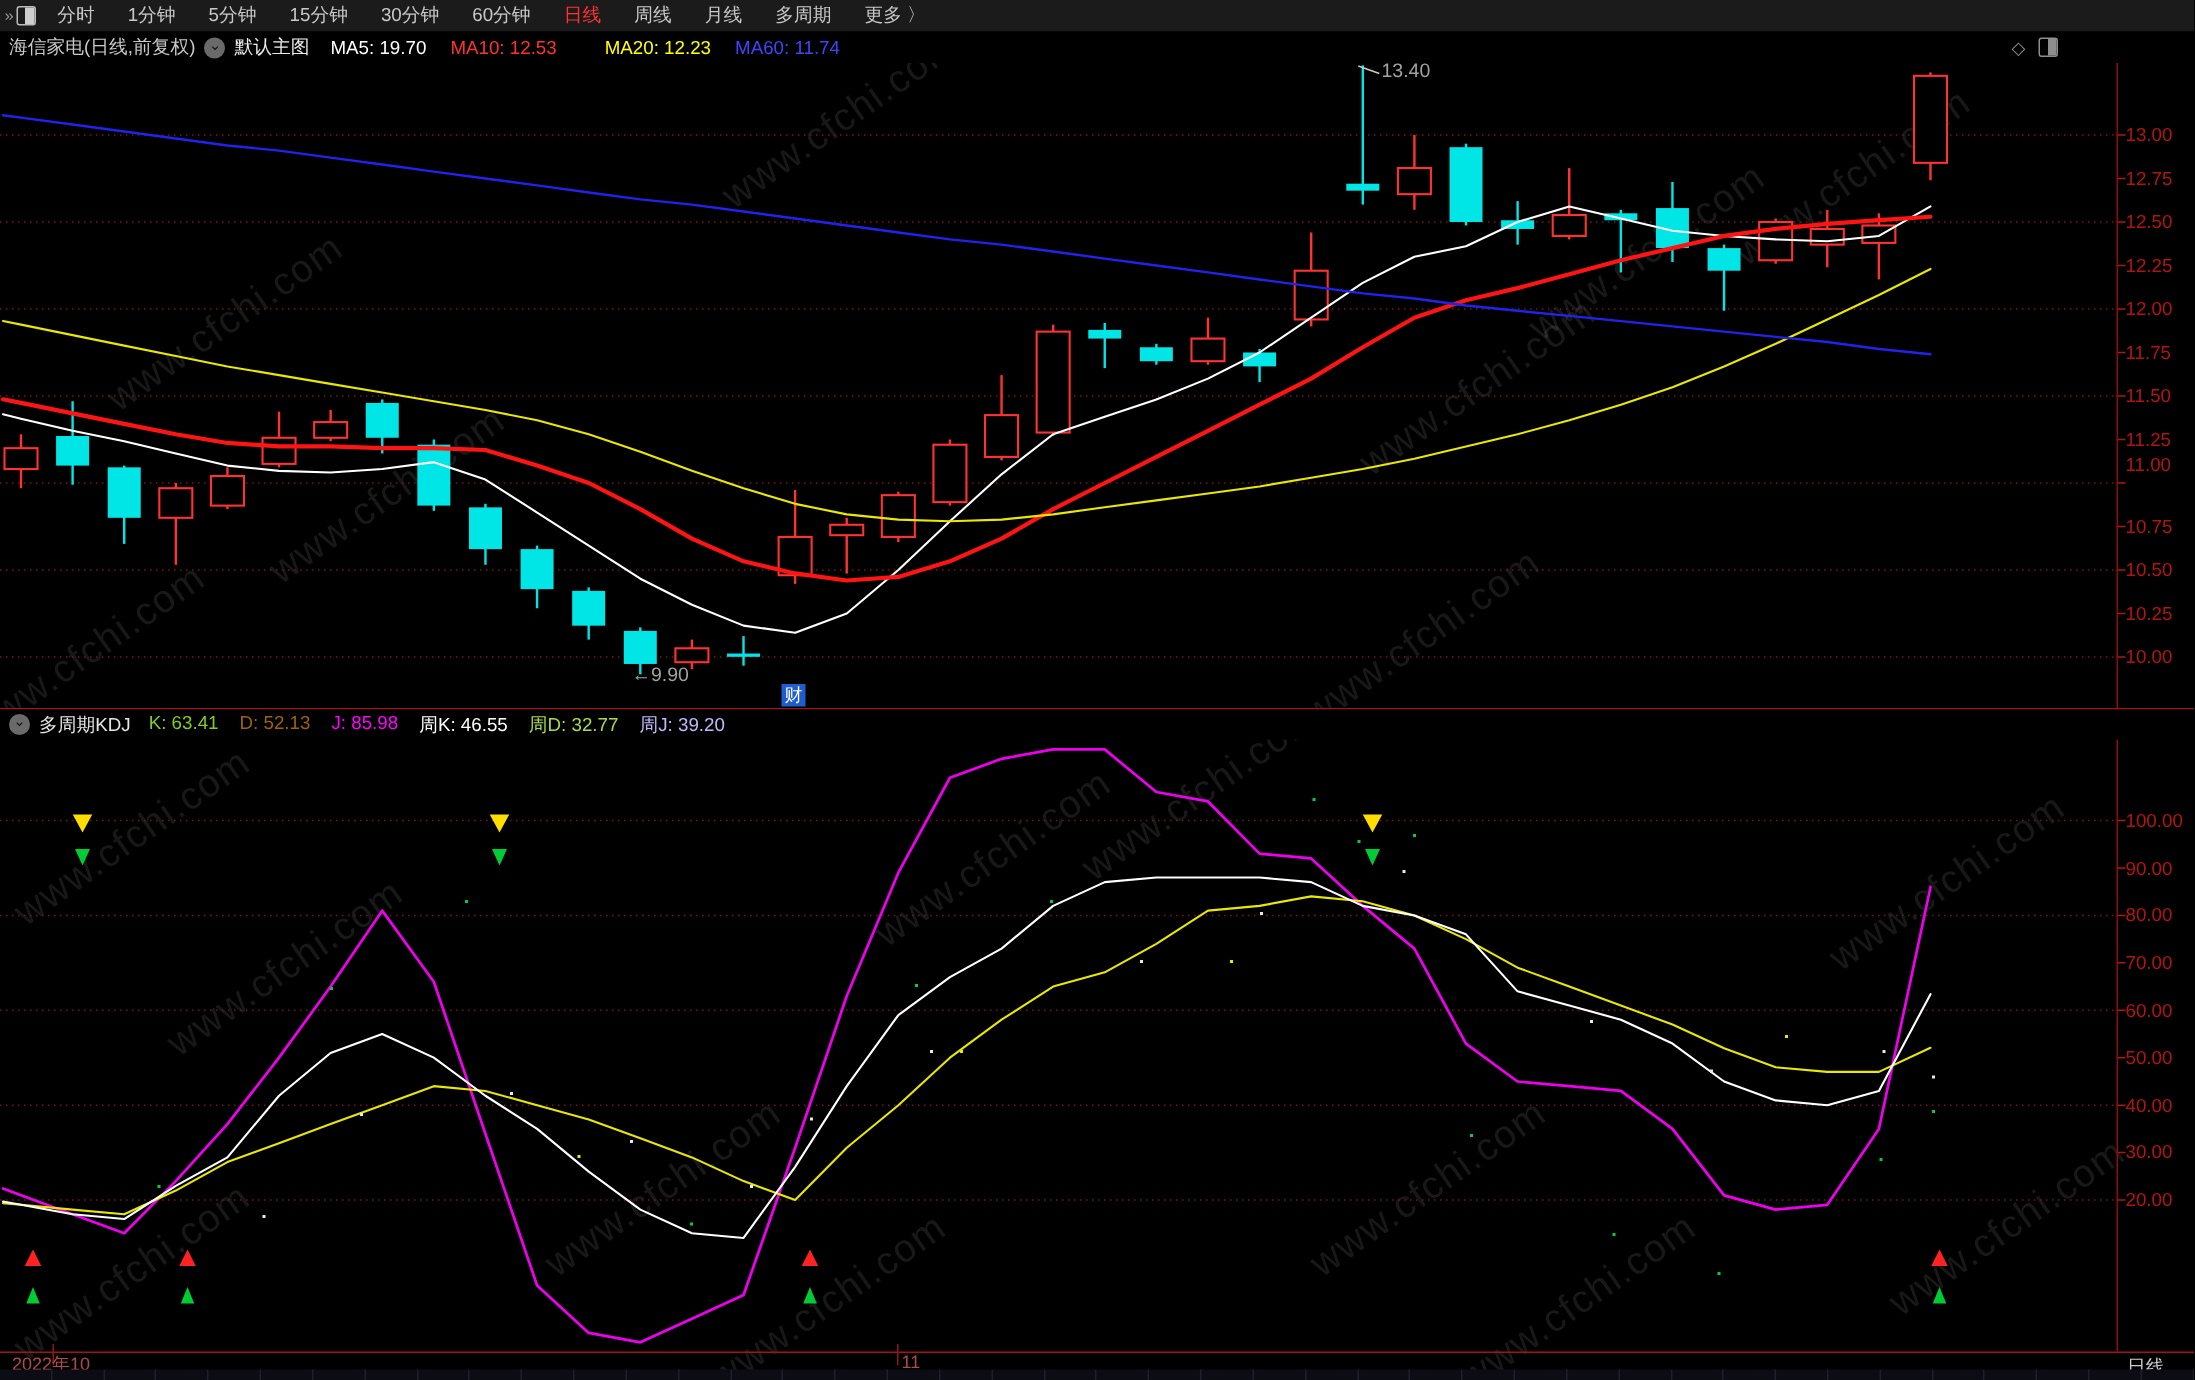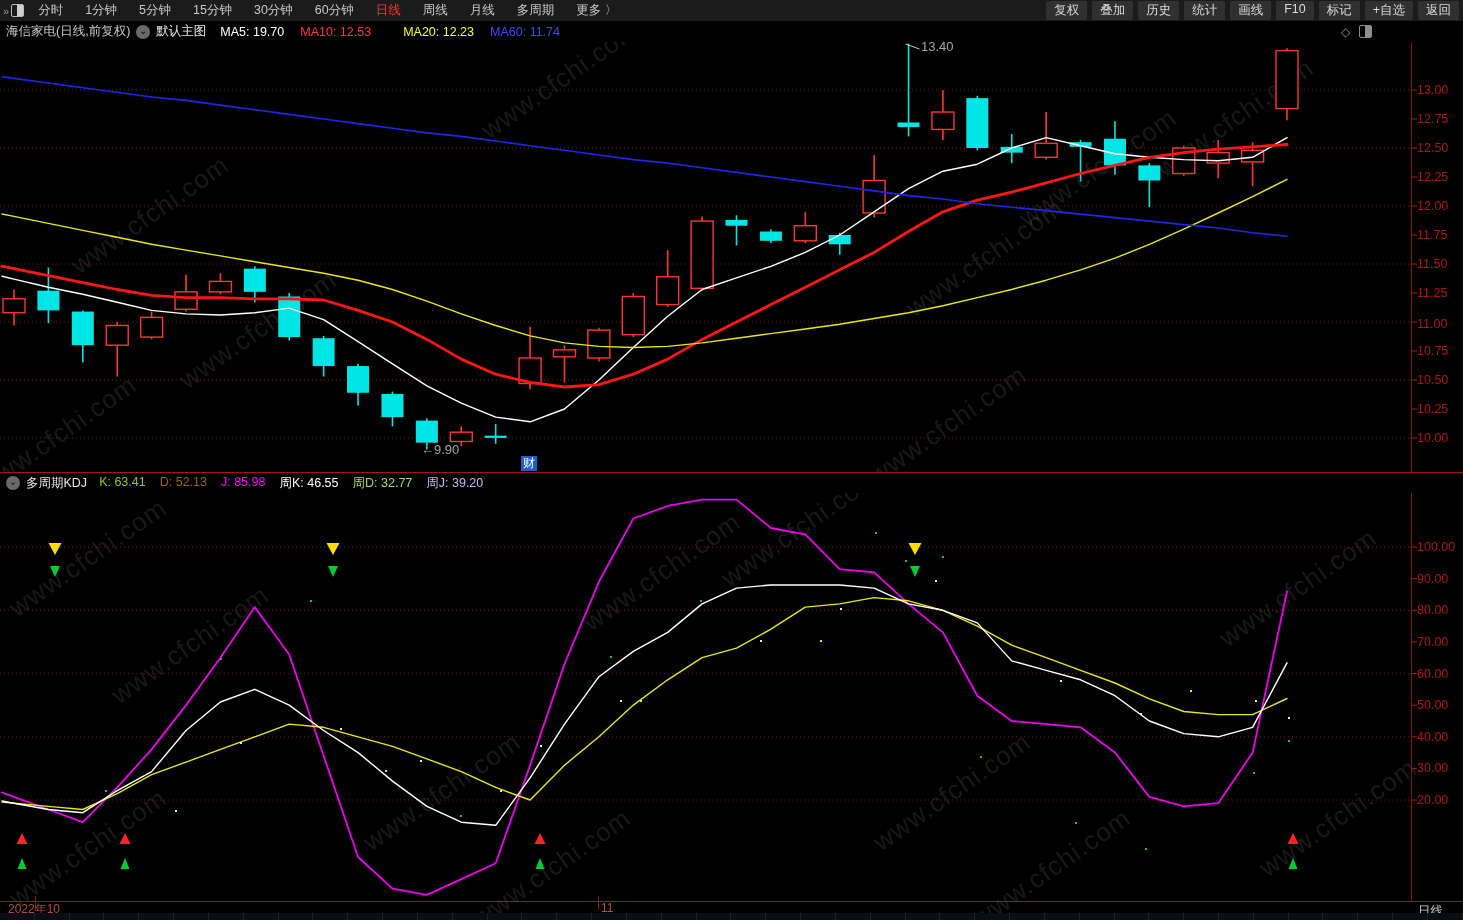--- a/index.html
+++ b/index.html
@@ -56,31 +56,20 @@
         <span class="tab">1分钟</span>
         <span class="tab">5分钟</span>
         <span class="tab">15分钟</span>
         <span class="tab">30分钟</span>
         <span class="tab">60分钟</span>
         <span class="tab active">日线</span>
         <span class="tab">周线</span>
         <span class="tab">月线</span>
         <span class="tab">多周期</span>
         <span class="tab">更多 〉</span>
-      </div>
-    <div class="tabs-right" id="tabsRight">
-        <span class="tbtn">复权</span>
-        <span class="tbtn">叠加</span>
-        <span class="tbtn">历史</span>
-        <span class="tbtn">统计</span>
-        <span class="tbtn">画线</span>
-        <span class="tbtn">F10</span>
-        <span class="tbtn">标记</span>
-        <span class="tbtn">+自选</span>
-        <span class="tbtn">返回</span>
       </div>
   </div>
 
   <div class="chead">
     <span class="title">海信家电(日线,前复权)</span>
     <span class="circle-ico">⌄</span>
     <span class="preset">默认主图</span>
     <div class="ma-labels" id="maLabels">
         <span style="color: rgb(255, 255, 255);">MA5: 19.70</span>
         <span style="color: rgb(255, 50, 50);">MA10: 12.53</span>
@@ -350,21 +339,21 @@
     <div class="wm" style="left: 1338px; top: 818px;">www.cfchi.com</div>
     <div class="wm" style="left: 88px; top: 848px;">www.cfchi.com</div>
     <div class="axis-label" style="top: 83px;">13.00</div>
     <div class="axis-label" style="top: 112px;">12.75</div>
     <div class="axis-label" style="top: 141px;">12.50</div>
     <div class="axis-label" style="top: 170px;">12.25</div>
     <div class="axis-label" style="top: 199px;">12.00</div>
     <div class="axis-label" style="top: 228px;">11.75</div>
     <div class="axis-label" style="top: 257px;">11.50</div>
     <div class="axis-label" style="top: 286px;">11.25</div>
-    <div class="axis-label" style="top: 317px;">11.00</div>
+    <div class="axis-label" style="top: 303px;">11.00</div>
     <div class="axis-label" style="top: 344px;">10.75</div>
     <div class="axis-label" style="top: 373px;">10.50</div>
     <div class="axis-label" style="top: 402px;">10.25</div>
     <div class="axis-label" style="top: 431px;">10.00</div>
     <div class="axis-label" style="top: 540px;">100.00</div>
     <div class="axis-label" style="top: 571.63px;">90.00</div>
     <div class="axis-label" style="top: 603.26px;">80.00</div>
     <div class="axis-label" style="top: 634.89px;">70.00</div>
     <div class="axis-label" style="top: 666.52px;">60.00</div>
     <div class="axis-label" style="top: 698.15px;">50.00</div>

